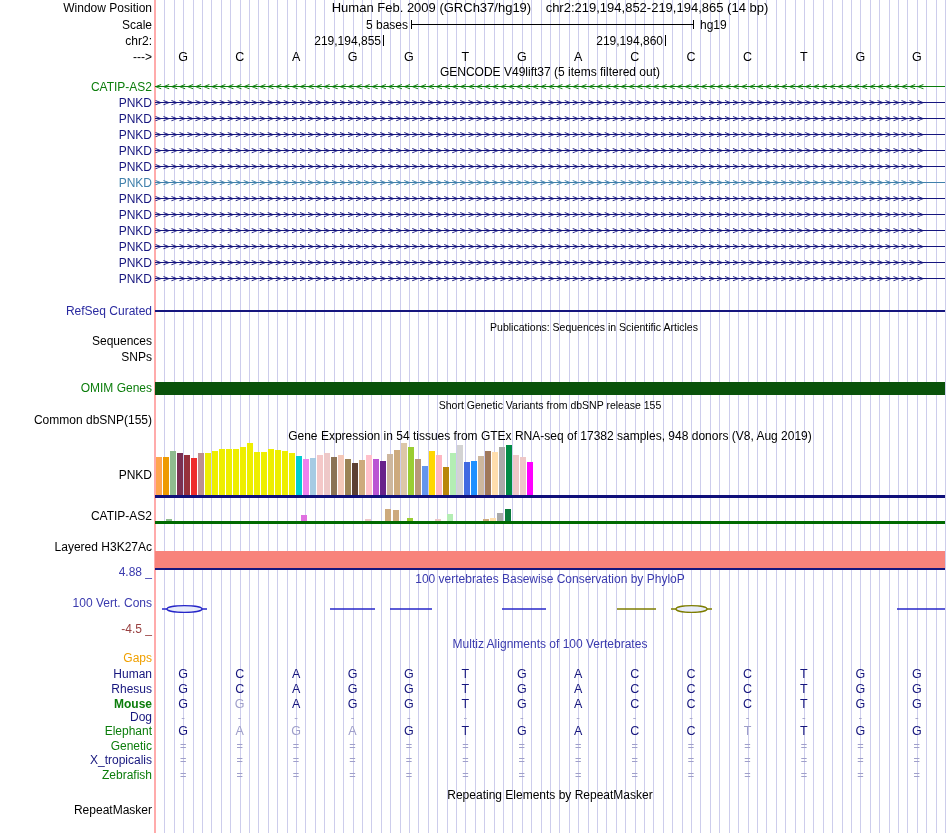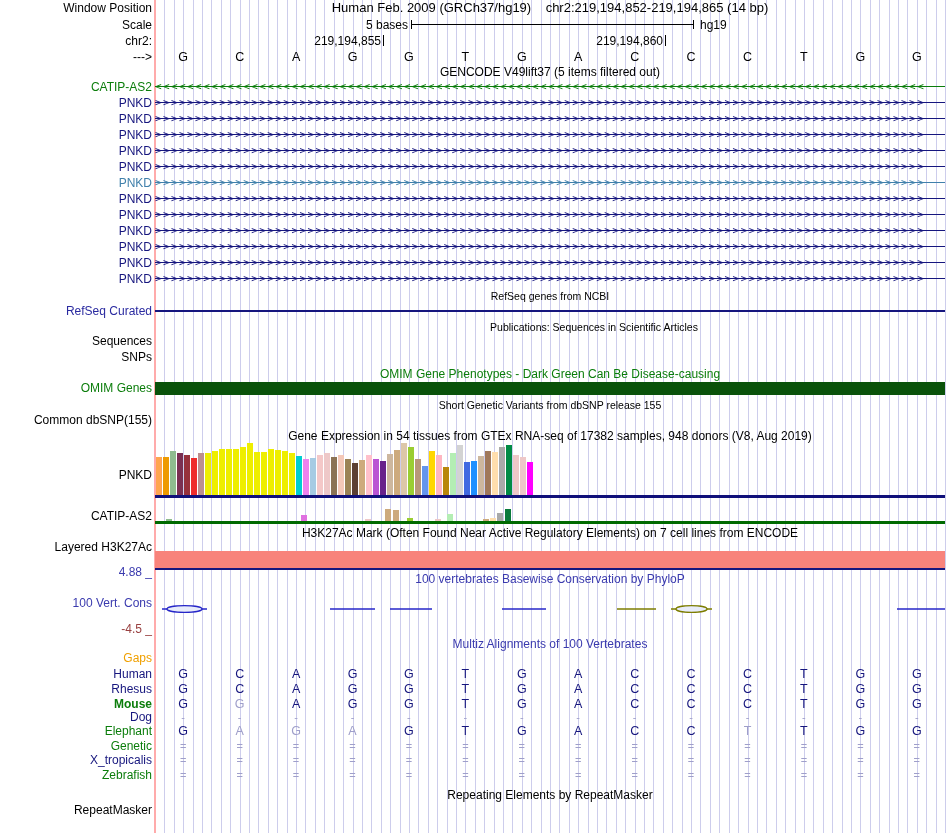--- a/index.html
+++ b/index.html
@@ -226,29 +226,27 @@
         <div class="intron-line" style="background: rgb(22, 22, 126);"></div>
         <div class="arrows" style="color: rgb(22, 22, 126);">&gt;&gt;&gt;&gt;&gt;&gt;&gt;&gt;&gt;&gt;&gt;&gt;&gt;&gt;&gt;&gt;&gt;&gt;&gt;&gt;&gt;&gt;&gt;&gt;&gt;&gt;&gt;&gt;&gt;&gt;&gt;&gt;&gt;&gt;&gt;&gt;&gt;&gt;&gt;&gt;&gt;&gt;&gt;&gt;&gt;&gt;&gt;&gt;&gt;&gt;&gt;&gt;&gt;&gt;&gt;&gt;&gt;&gt;&gt;&gt;&gt;&gt;&gt;&gt;&gt;&gt;&gt;&gt;&gt;&gt;&gt;&gt;&gt;&gt;&gt;&gt;&gt;&gt;&gt;&gt;&gt;&gt;&gt;&gt;&gt;&gt;&gt;&gt;&gt;&gt;&gt;&gt;&gt;&gt;&gt;&gt;</div>
       </div>
       <div class="llabel" style="top: 272px; color: rgb(22, 22, 126);">PNKD</div>
       <div class="gene-row" style="top: 271px;">
         <div class="intron-line" style="background: rgb(22, 22, 126);"></div>
         <div class="arrows" style="color: rgb(22, 22, 126);">&gt;&gt;&gt;&gt;&gt;&gt;&gt;&gt;&gt;&gt;&gt;&gt;&gt;&gt;&gt;&gt;&gt;&gt;&gt;&gt;&gt;&gt;&gt;&gt;&gt;&gt;&gt;&gt;&gt;&gt;&gt;&gt;&gt;&gt;&gt;&gt;&gt;&gt;&gt;&gt;&gt;&gt;&gt;&gt;&gt;&gt;&gt;&gt;&gt;&gt;&gt;&gt;&gt;&gt;&gt;&gt;&gt;&gt;&gt;&gt;&gt;&gt;&gt;&gt;&gt;&gt;&gt;&gt;&gt;&gt;&gt;&gt;&gt;&gt;&gt;&gt;&gt;&gt;&gt;&gt;&gt;&gt;&gt;&gt;&gt;&gt;&gt;&gt;&gt;&gt;&gt;&gt;&gt;&gt;&gt;&gt;</div>
       </div>
     </div>
 
-  <div class="ctitle small" style="top:290px;">RefSeq genes from NCBI</div>
   <div class="hline" style="top:310px;height:2px;background:#16167e;"></div>
   <div class="llabel navy" style="top:304px;">RefSeq Curated</div>
 
   <div class="ctitle small" style="top:321px;margin-left:44px;">Publications: Sequences in Scientific Articles</div>
   <div class="llabel" style="top:334px;">Sequences</div>
   <div class="llabel" style="top:350px;">SNPs</div>
 
-  <div class="ctitle green" style="top:368px;">OMIM Gene Phenotypes - Dark Green Can Be Disease-causing</div>
   <div class="hline" style="top: 382px; height: 13px; background: rgb(10, 82, 10);" id="omim-bar"></div>
   <div class="llabel green" style="top:381px;">OMIM Genes</div>
 
   <div class="ctitle small" style="top:399px;">Short Genetic Variants from dbSNP release 155</div>
   <div class="llabel" style="top:413px;">Common dbSNP(155)</div>
 
   <div class="ctitle" style="top:430px;">Gene Expression in 54 tissues from GTEx RNA-seq of 17382 samples, 948 donors (V8, Aug 2019)</div>
   <div id="gtex-chart">
       <div class="bar" style="left: 155.5px; width: 6px; top: 457px; height: 38px; background: rgb(255, 165, 79);"></div>
       <div class="bar" style="left: 162.5px; width: 6px; top: 457px; height: 38px; background: rgb(238, 154, 0);"></div>
@@ -317,21 +315,20 @@
       <div class="bar" style="left: 435px; width: 6px; top: 519px; height: 2px; background: rgb(238, 200, 200);"></div>
       <div class="bar" style="left: 447px; width: 6px; top: 514px; height: 7px; background: rgb(180, 238, 180);"></div>
       <div class="bar" style="left: 483px; width: 6px; top: 519px; height: 2px; background: rgb(205, 170, 125);"></div>
       <div class="bar" style="left: 490px; width: 6px; top: 518px; height: 3px; background: rgb(255, 222, 173);"></div>
       <div class="bar" style="left: 497px; width: 6px; top: 513px; height: 8px; background: rgb(169, 169, 169);"></div>
       <div class="bar" style="left: 505px; width: 6px; top: 509px; height: 12px; background: rgb(10, 122, 60);"></div>
     </div>
   <div class="hline" style="top: 521px; height: 3px; background: rgb(0, 106, 0);" id="mini-baseline"></div>
   <div class="llabel" style="top:509px;">CATIP-AS2</div>
 
-  <div class="ctitle" style="top:527px;">H3K27Ac Mark (Often Found Near Active Regulatory Elements) on 7 cell lines from ENCODE</div>
   <div class="hline" style="top: 551px; height: 17px; background: rgb(248, 131, 123);" id="h3k27ac-bar"></div>
   <div class="hline" style="top:568px;height:2px;background:#16167e;"></div>
   <div class="llabel" style="top:540px;">Layered H3K27Ac</div>
 
   <div class="llabel blue" style="top:565px;">4.88 _</div>
   <div class="ctitle blue" style="top:573px;">100 vertebrates Basewise Conservation by PhyloP</div>
   <div class="llabel blue" style="top:596px;">100 Vert. Cons</div>
   <div class="llabel darkred" style="top:622px;">-4.5 _</div>
   <svg id="cons-svg" width="950" height="26" style="left:0;top:598px;">
       <line x1="162" x2="207" y1="11" y2="11" stroke="#2626c8" stroke-width="1.6"></line>

